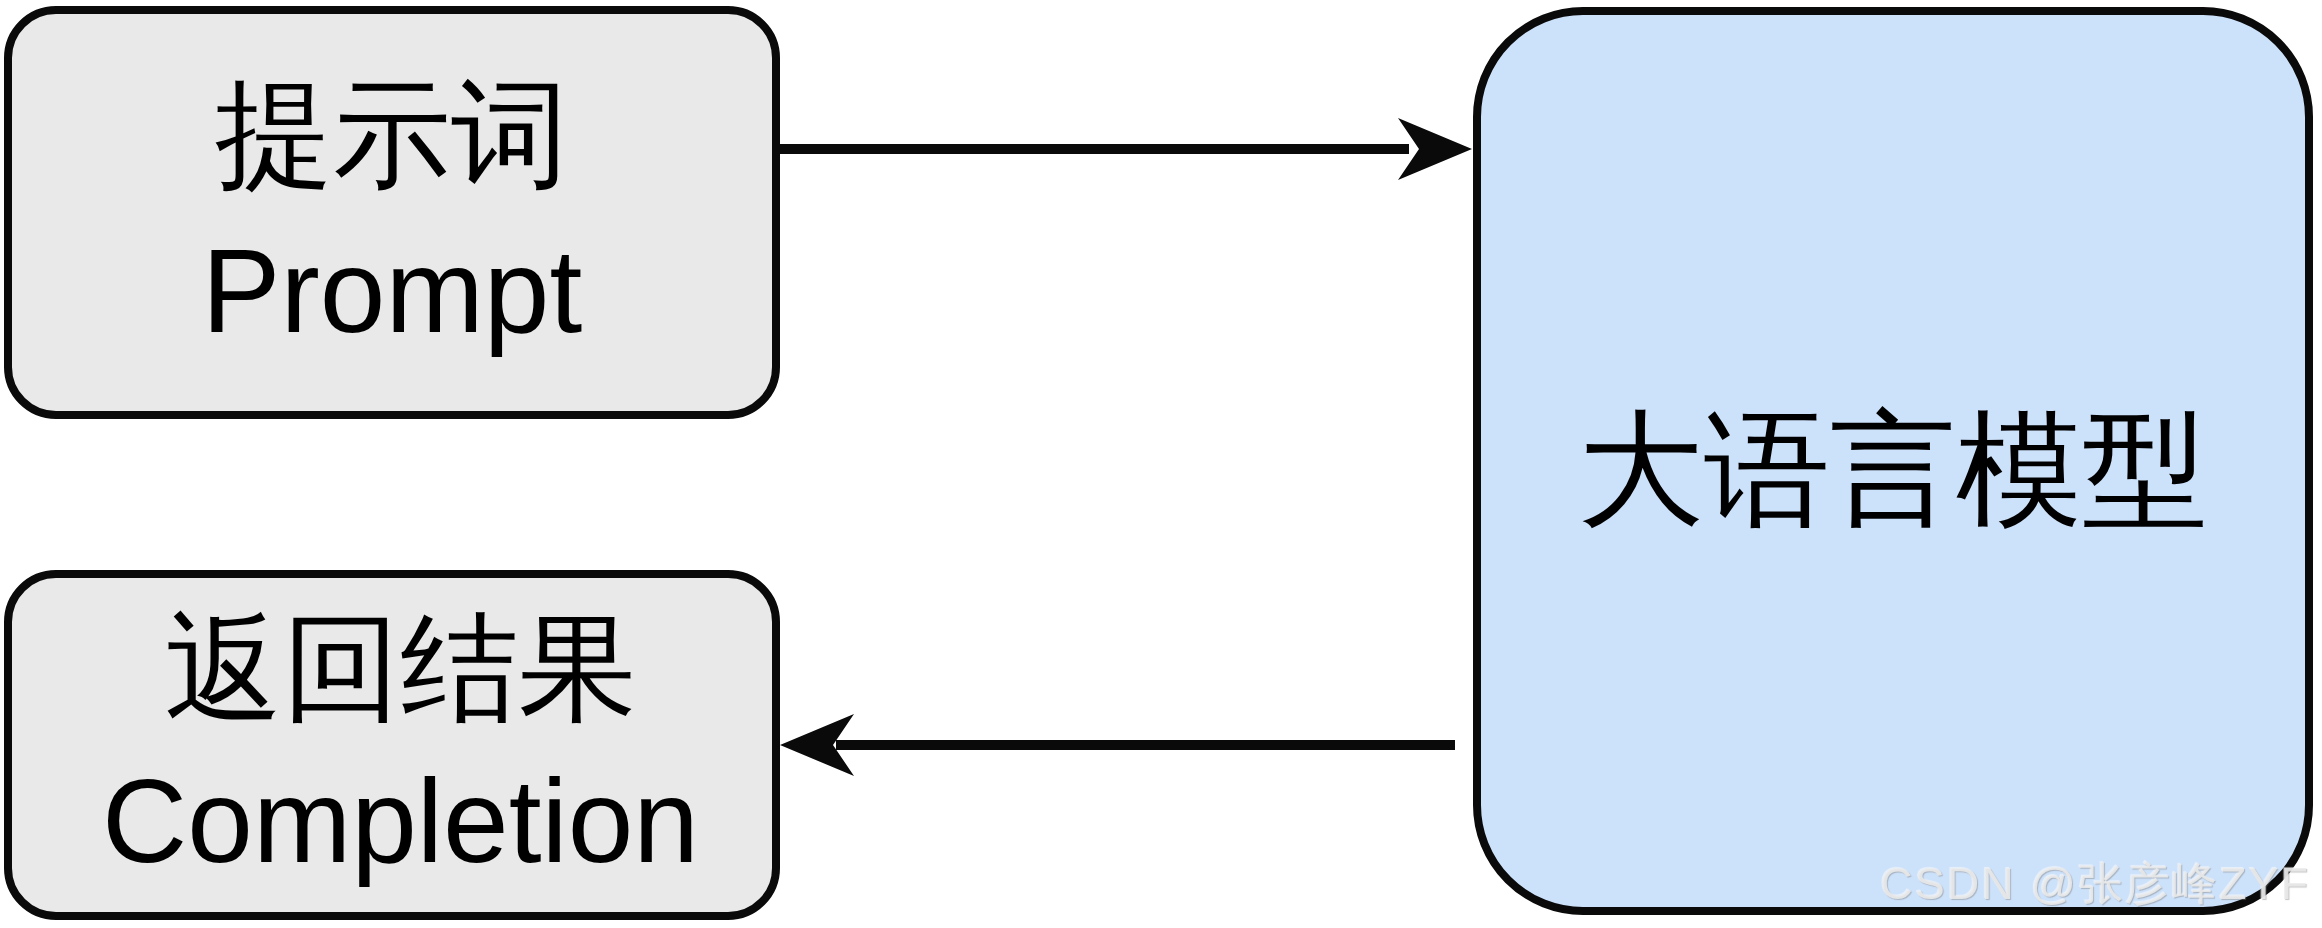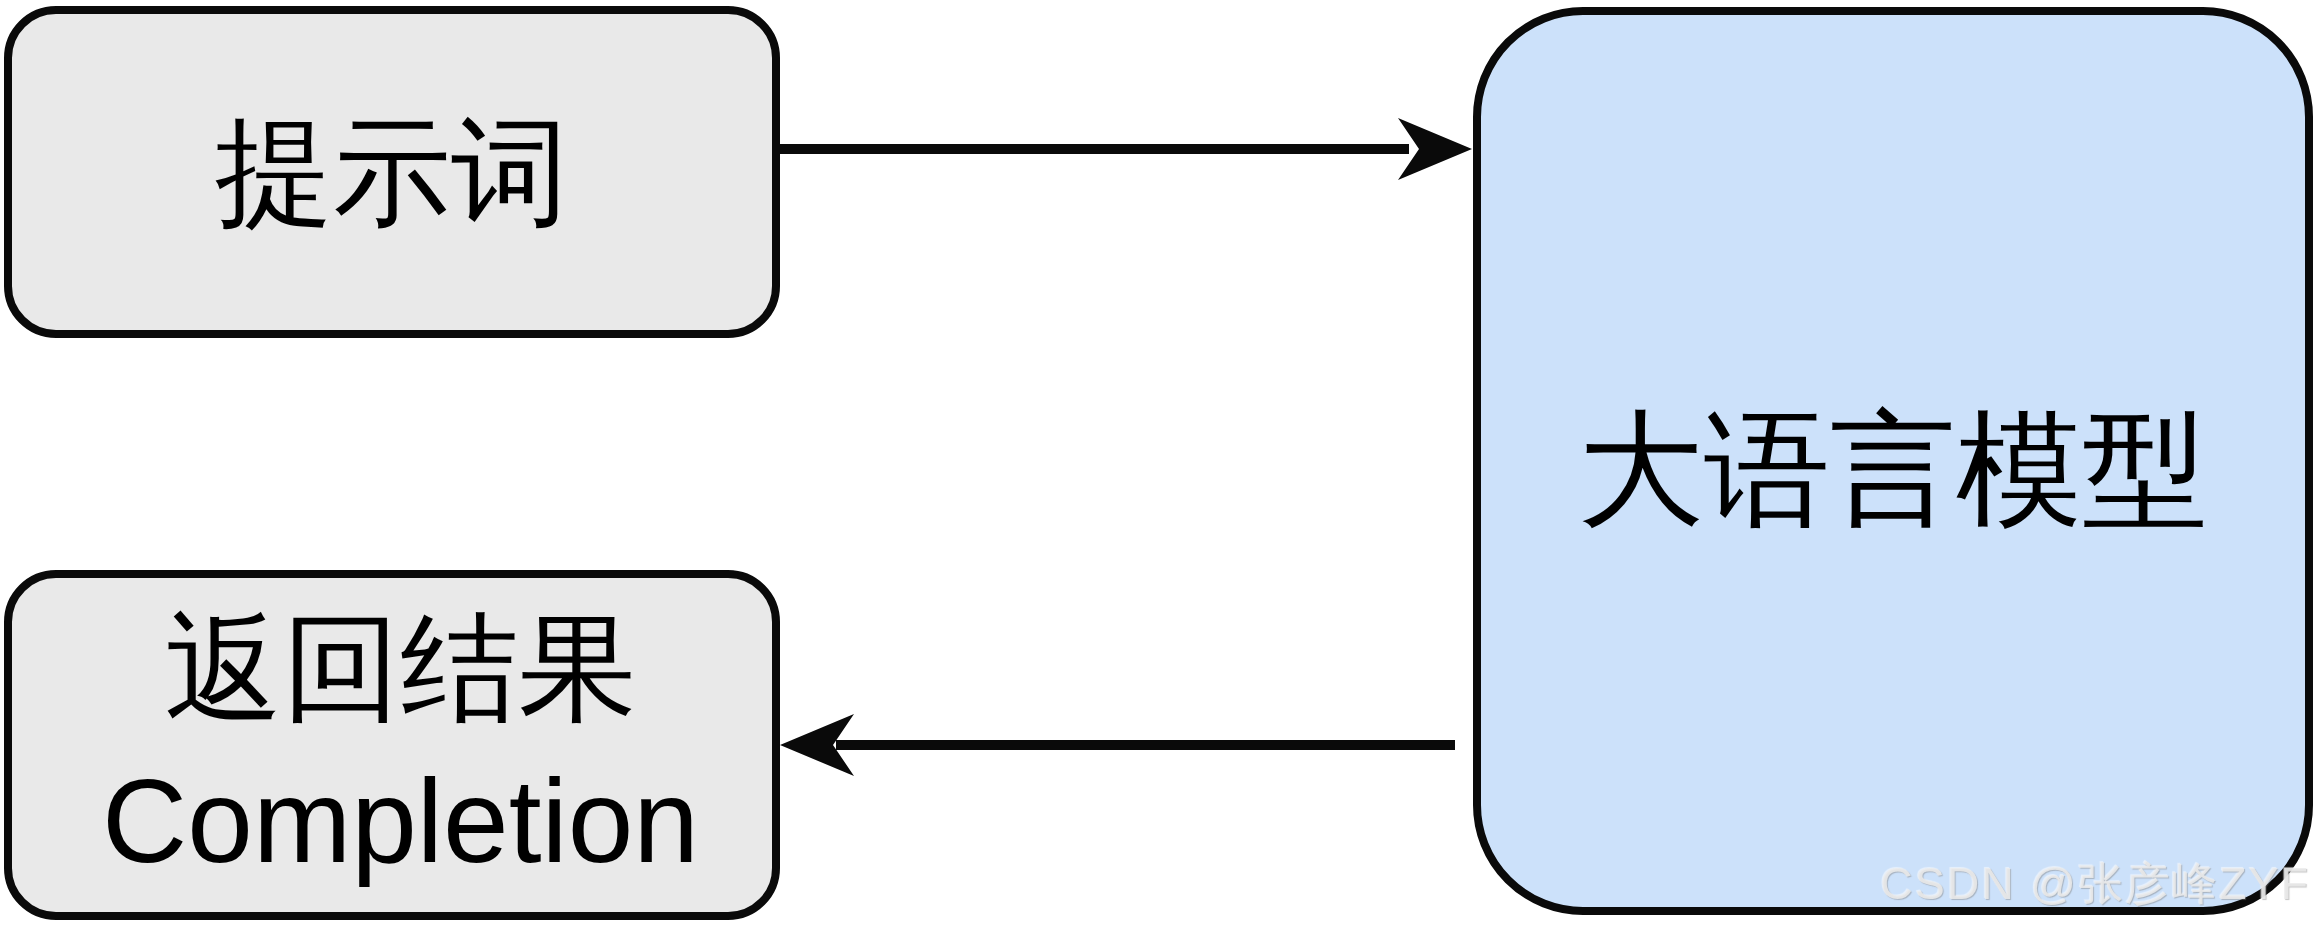--- a/index.html
+++ b/index.html
@@ -23,21 +23,21 @@
     flex-direction: column;
     align-items: center;
     justify-content: center;
     text-align: center;
     color: #000000;
   }
   .node .line { white-space: nowrap; }
 
   .node-prompt {
     left: 4px; top: 6px;
-    width: 776px; height: 332px;
+    width: 776px; height: 413px;
     border-radius: 52px;
     background: #e9e9e9;
     font-size: 118px;
     line-height: 1.33;
   }
   .node-completion {
     left: 4px; top: 570px;
     width: 776px; height: 350px;
     border-radius: 52px;
     background: #e9e9e9;
@@ -82,20 +82,21 @@
     white-space: nowrap;
   }
 </style>
 </head>
 <body>
 
 <div class="stage">
 
   <div class="node node-prompt">
     <div class="line zh">提示词</div>
+    <div class="line en">Prompt</div>
   </div>
 
   <div class="node node-completion">
     <div class="line zh">返回结果</div>
     <div class="line en">Completion</div>
   </div>
 
   <div class="node node-llm">
     <div class="line zh">大语言模型</div>
   </div>

